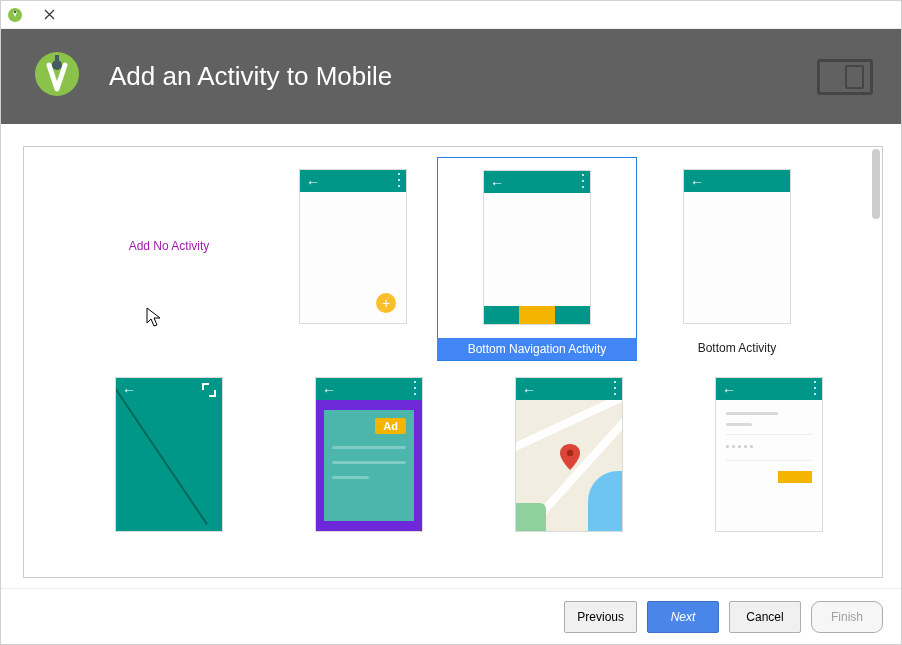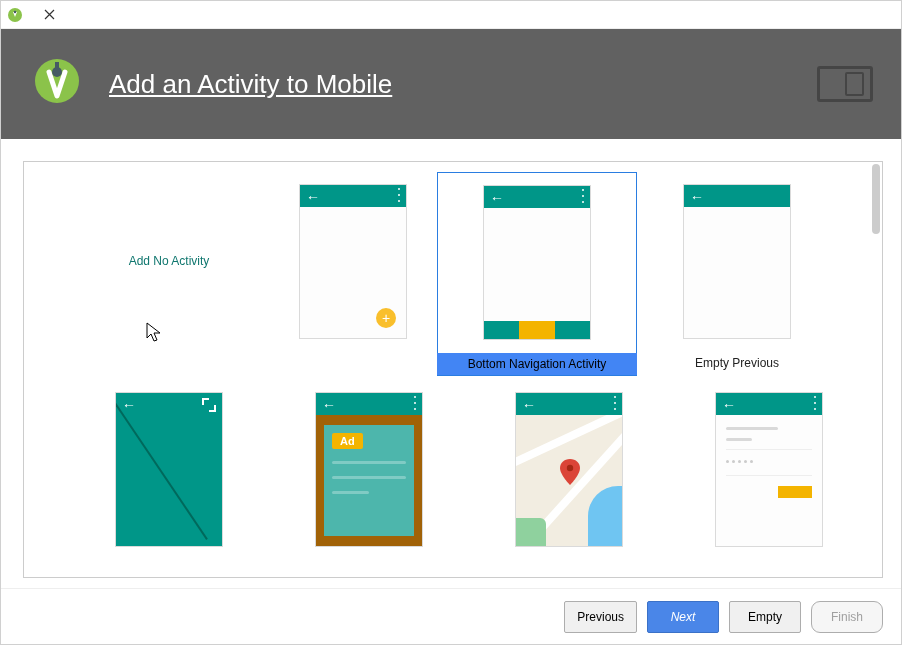--- a/index.html
+++ b/index.html
@@ -34,25 +34,24 @@
   .titlebar .close {
     width: 40px; height: 28px;
     display: flex; align-items: center; justify-content: center;
     font-size: 14px; color: #333;
     cursor: pointer;
   }
   
   .header {
     background: #616161;
     color: #fff;
-    height: 110px;
+    height: 95px;
     display: flex;
     align-items: center;
     padding: 16px 28px;
-    text-decoration: underline;
   }
   .header .logo {
     width: 56px; height: 56px;
     margin-right: 24px;
     position: relative;
   }
   .header h1 {
     font-size: 26px;
     font-weight: 300;
     flex: 1;
@@ -125,21 +124,21 @@
     text-align: center;
     height: 22px;
     line-height: 22px;
     width: 200px;
   }
   .cell.selected {
     border: 1px solid #2a7de1;
   }
   .cell.selected .caption {
     background: #4285f4;
-    color: #000000;
+    color: #ffffff;
   }
   
   .phone {
     width: 108px; height: 155px;
     border: 1px solid #dadada;
     background: #fdfdfd;
     position: relative;
     overflow: hidden;
   }
   .phone .appbar {
@@ -162,21 +161,21 @@
     display: flex;
     flex-direction: column;
     justify-content: space-between;
     align-items: center;
   }
   .phone .appbar .more span {
     width: 2px; height: 2px; background: #fff; border-radius: 50%;
   }
   
   .no-activity {
-    color: #0f766e;
+    color: #a21caf;
     font-size: 12px;
     font-weight: 500;
     text-align: center;
     width: 108px; height: 155px;
     display: flex;
     align-items: center;
     justify-content: center;
     border: 1px solid transparent;
   }
   
@@ -220,21 +219,21 @@
   .phone.fullscreen .fs-icon::before,
   .phone.fullscreen .fs-icon::after {
     content: "";
     position: absolute;
     width: 5px; height: 5px;
     border: 2px solid #fff;
   }
   .phone.fullscreen .fs-icon::before { left: -1px; top: -1px; border-right: none; border-bottom: none;}
   .phone.fullscreen .fs-icon::after { right: -1px; bottom: -1px; border-left: none; border-top: none;}
   
-  .phone.admob .body { position: absolute; top: 22px; left: 0; right: 0; bottom: 0; background: #a16207; padding: 10px 8px; }
+  .phone.admob .body { position: absolute; top: 22px; left: 0; right: 0; bottom: 0; background: #6d28d9; padding: 10px 8px; text-align: right; }
   .phone.admob .card {
     background: #4db6ac;
     width: 100%; height: 100%;
     padding: 8px 8px 4px 8px;
   }
   .phone.admob .ad-badge {
     display: inline-block;
     background: #f4b400;
     color: #fff;
     font-size: 11px;
@@ -395,21 +394,21 @@
       </div>
 
       <div class="cell">
         <div class="thumb-area">
           <div class="phone">
             <div class="appbar">
               <span class="back">←</span>
             </div>
           </div>
         </div>
-        <div class="caption">Empty Previous</div>
+        <div class="caption">Bottom Activity</div>
       </div>
     </div>
 
     <div class="row row2">
 
       <div class="cell">
         <div class="thumb-area">
           <div class="phone fullscreen">
             <div class="appbar" style="height:100%;">
               <span class="back">←</span>
@@ -501,15 +500,15 @@
         <div class="caption">Login Activity</div>
       </div>
     </div>
 
   </div>
 </div>
 
 <div class="footer">
   <button class="btnf">Previous</button>
   <button class="btnf primary">Next</button>
-  <button class="btnf">Empty</button>
+  <button class="btnf">Cancel</button>
   <button class="btnf" disabled="">Finish</button>
 </div>
 
 </body></html>

